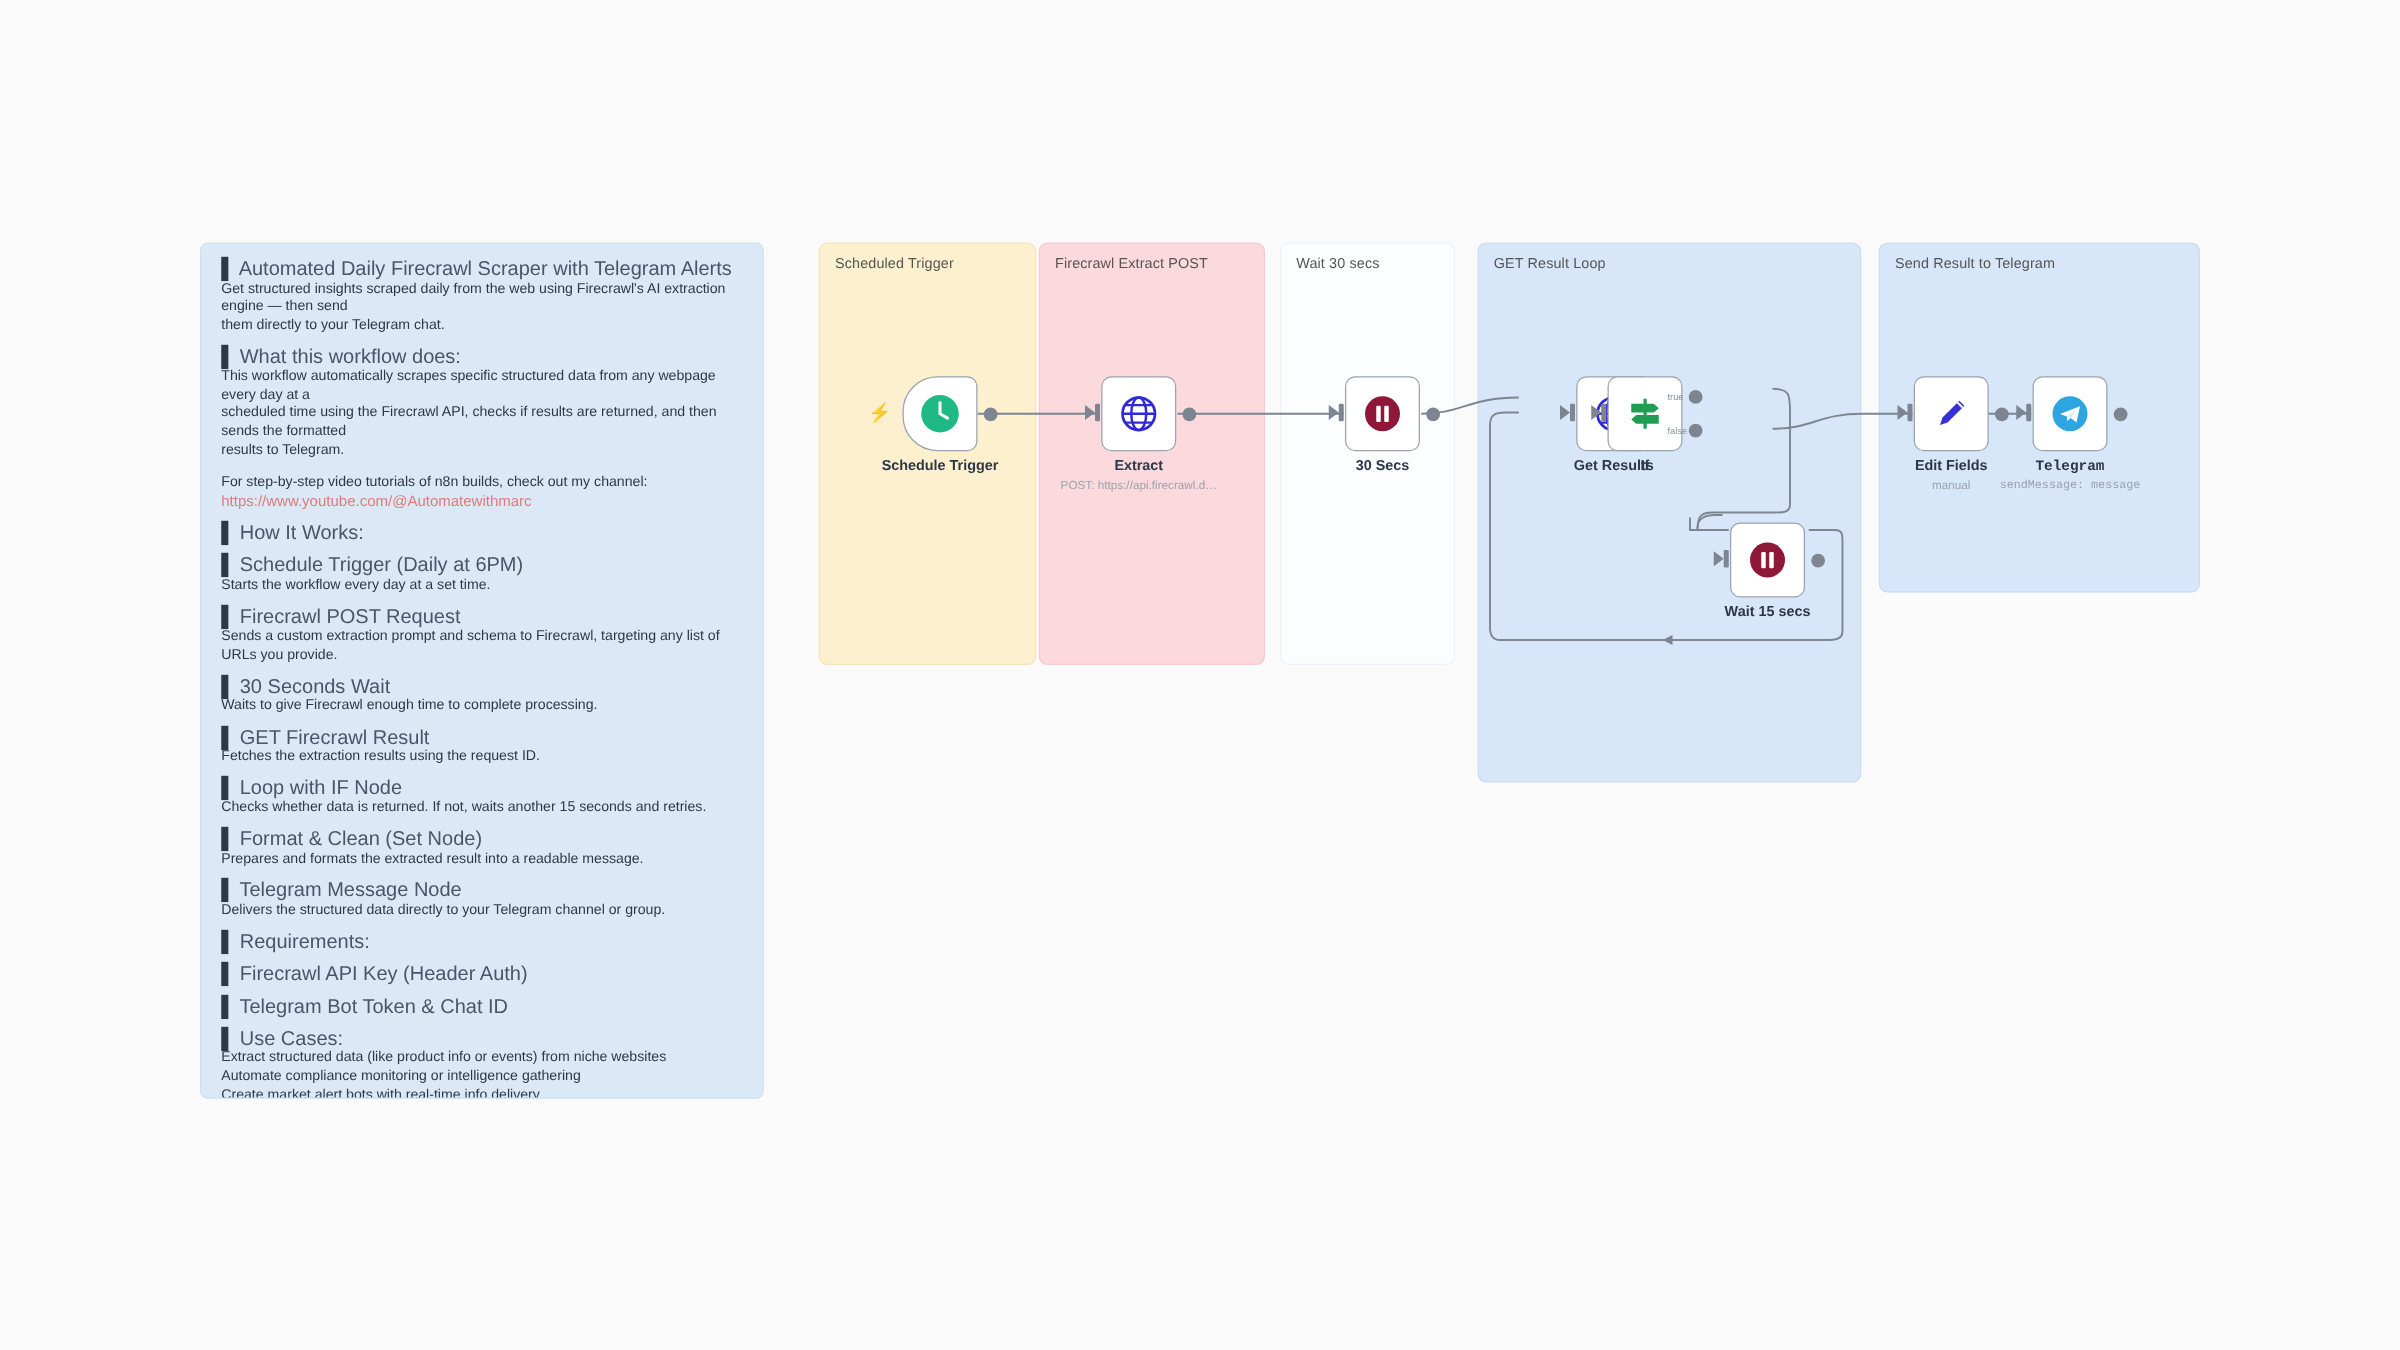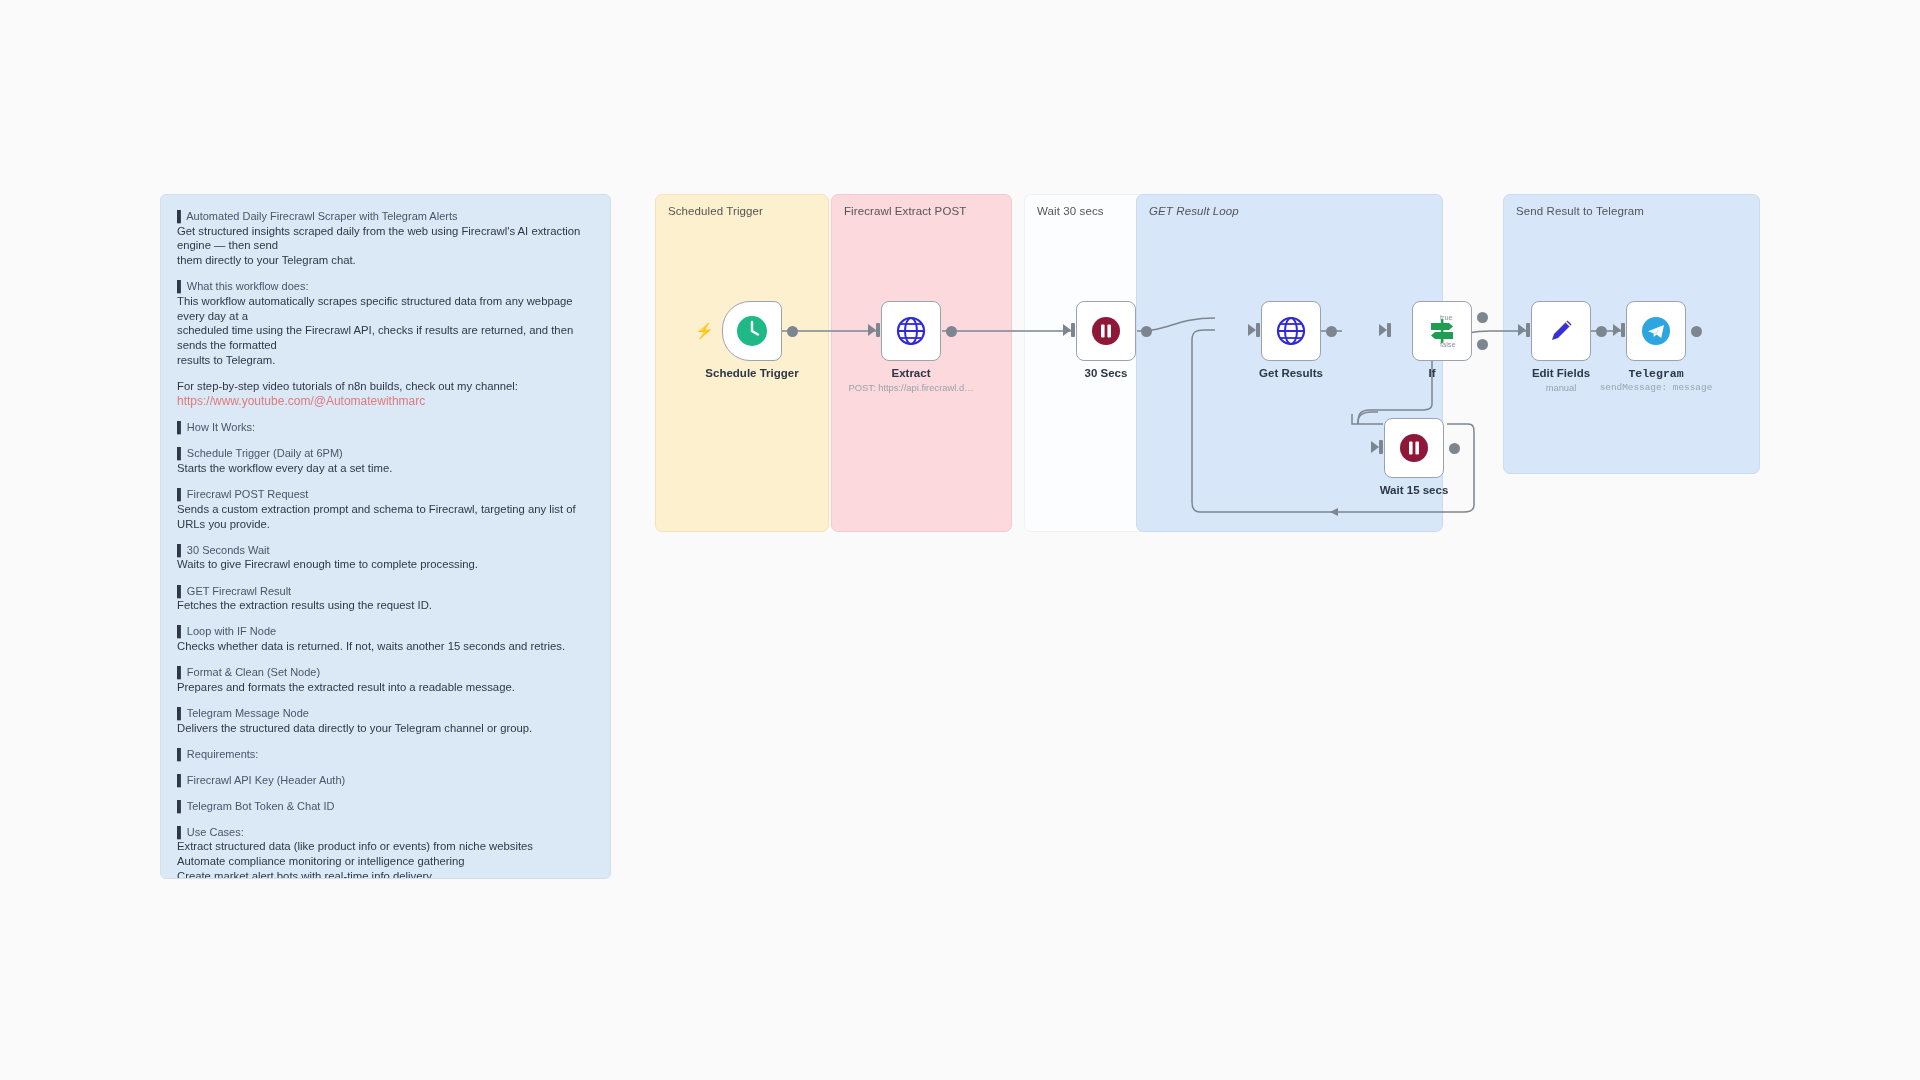--- a/index.html
+++ b/index.html
@@ -31,34 +31,34 @@
     left: 160px; top: 194px;
     width: 451px; height: 685px;
     background: #dbe9f7;
     border: 1px solid #cfdff0;
     border-radius: 6px;
     padding: 14px 16px 10px 16px;
     overflow: hidden;
   }
   #doc-note .blk { margin-bottom: 11.5px; }
   #doc-note .h {
-    font-size: 11px; color: #4a5568; line-height: 14.5px;
+    font-size: 16px; color: #4a5568; line-height: 14.5px;
     white-space: nowrap; font-weight: 400;
   }
   #doc-note .h .bar { color:#2d3748; font-weight:700; letter-spacing:-1px; }
   #doc-note .p {
     font-size: 11.3px; color: #2d3748; line-height: 14.8px;
   }
   #doc-note .lnk { font-size: 12px; color: #e07a7a; line-height: 14.8px; }
 
   
   #g-sched   { left: 655px;  top: 194px; width: 174px; height: 338px; background: #fdf0ce; border-color:#f6e4b8; }
   #g-extract { left: 831px;  top: 194px; width: 181px; height: 338px; background: #fbd9dd; border-color:#f6c9cf; }
   #g-wait    { left: 1024px; top: 194px; width: 140px; height: 338px; background: #fcfdff; border-color:#eef2f8; }
-  #g-loop    { left: 1136px; top: 194px; width: 307px; height: 338px; background: #d7e6f8; border-color:#cadcf2;font-style:italic; }
+  #g-loop    { left: 1182px; top: 194px; width: 307px; height: 432px; background: #d7e6f8; border-color:#cadcf2; }
   #g-telegram{ left: 1503px; top: 194px; width: 257px; height: 280px; background: #d7e6f8; border-color:#cadcf2; }
 
   
   .node { position: absolute; }
   .node-box {
     width: 60px; height: 60px;
     background: #fff;
     border: 1.3px solid #9aa3ae;
     border-radius: 8px;
     display: flex; align-items: center; justify-content: center;
@@ -291,21 +291,21 @@
         <ellipse cx="16" cy="16" rx="6" ry="13" stroke="#2f2ad6" stroke-width="2" fill="none"></ellipse>
         <line x1="3" y1="16" x2="29" y2="16" stroke="#2f2ad6" stroke-width="2"></line>
         <line x1="5.5" y1="9" x2="26.5" y2="9" stroke="#2f2ad6" stroke-width="1.8"></line>
         <line x1="5.5" y1="23" x2="26.5" y2="23" stroke="#2f2ad6" stroke-width="1.8"></line>
       </svg>
     </div>
     <div class="dot out"></div>
     <div class="node-label">Get Results</div>
   </div>
 
-  <div class="node" style="left:1392px; top:301px;padding-left:20px;">
+  <div class="node" style="left:1286px; top:301px;">
     <div class="inarrow"></div>
     <div class="inbar"></div>
     <div class="node-box">
       <svg width="32" height="32" viewBox="0 0 32 32">
         <rect x="14.8" y="4" width="2.6" height="24" fill="#1f9e53"></rect>
         <path d="M5 8 L23 8 L27 11.5 L23 15 L5 15 Z" fill="#1f9e53"></path>
         <path d="M27 17 L9 17 L5 20.5 L9 24 L27 24 Z" fill="#1f9e53"></path>
       </svg>
     </div>
     <div class="dot out2"></div>

